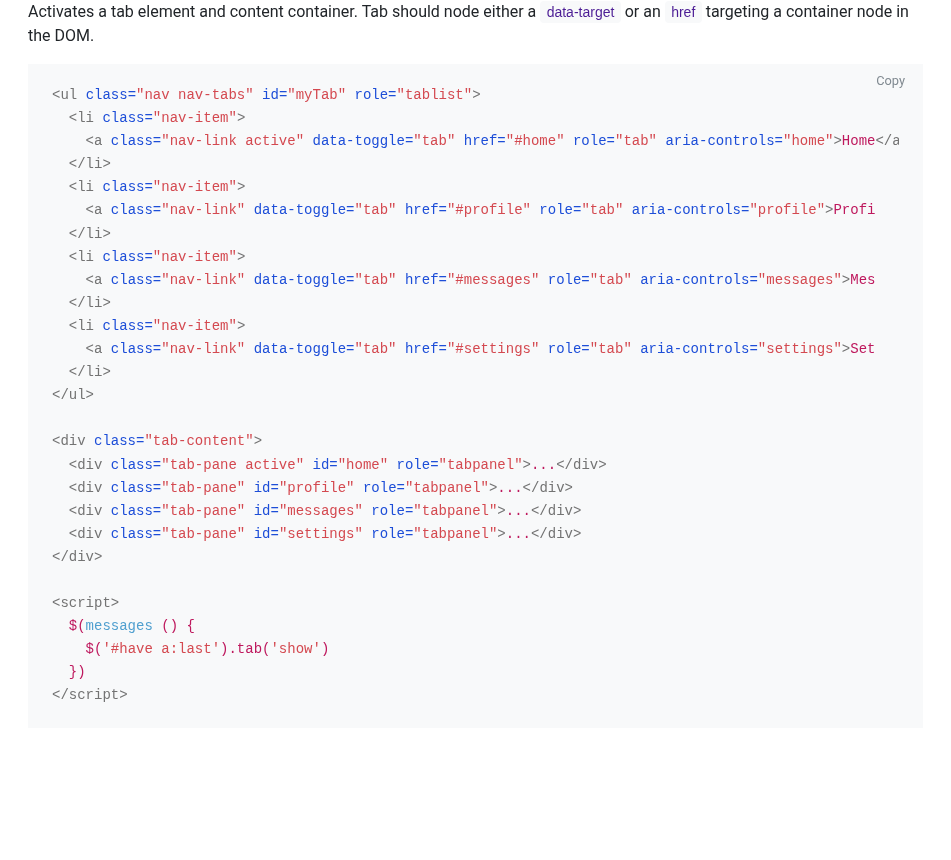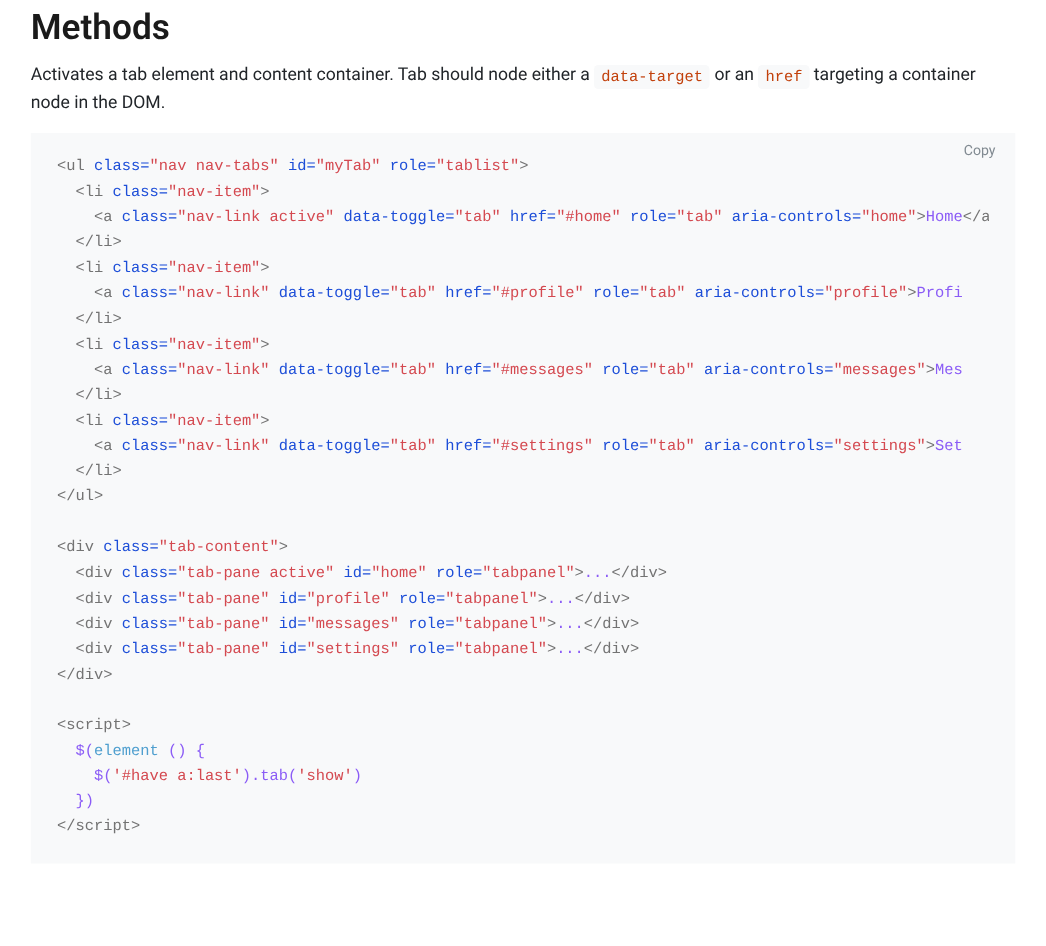--- a/index.html
+++ b/index.html
@@ -29,23 +29,23 @@
     color: #1a1a1a;
   }
   h3.method-name .bold-part {
     font-weight: 700;
   }
   p.description {
     margin: 0 0 1rem 0;
     color: #212529;
   }
   code.inline {
-    font-family: Liberation Mono, monospace;
+    font-family: Liberation Sans, sans-serif;
     font-size: 87.5%;
-    color: #c2410c;
+    color: #4c1d95;
     background-color: #f8f9fa;
     padding: 0.2rem 0.4rem;
     border-radius: 0.25rem;
     text-align: center;
   }
   .code-block {
     position: relative;
     background-color: #f8f9fa;
     padding: 1.25rem 1.5rem;
     margin-bottom: 1rem;
@@ -81,29 +81,28 @@
   }
   pre::-webkit-scrollbar-button:single-button {
     background-color: #e9ecef;
     display: block;
     height: 12px;
     width: 12px;
   }
   .nt { color: #737373; }   
   .na { color: #1d4ed8; }   
   .s  { color: #d44950; }   
-  .p  { color: #8b5cf6; }   
+  .p  { color: #be185d; }   
   .nf { color: #4f9fcf; }   
 </style>
 </head>
 <body>
 
 <div class="doc">
 
-  <h2 class="section-title">Methods</h2>
 
 
   <p class="description">
     <span>Activates a tab element and content container. Tab should node either a </span><code class="inline">data-target</code><span> or an </span><code class="inline">href</code><span> targeting a container node in the DOM.</span>
   </p>
 
   <div class="code-block">
     <button class="copy-btn">Copy</button>
 <pre><span class="nt">&lt;ul</span> <span class="na">class=</span><span class="s">"nav nav-tabs"</span> <span class="na">id=</span><span class="s">"myTab"</span> <span class="na">role=</span><span class="s">"tablist"</span><span class="nt">&gt;</span>
   <span class="nt">&lt;li</span> <span class="na">class=</span><span class="s">"nav-item"</span><span class="nt">&gt;</span>
@@ -121,19 +120,19 @@
 <span class="nt">&lt;/ul&gt;</span>
 
 <span class="nt">&lt;div</span> <span class="na">class=</span><span class="s">"tab-content"</span><span class="nt">&gt;</span>
   <span class="nt">&lt;div</span> <span class="na">class=</span><span class="s">"tab-pane active"</span> <span class="na">id=</span><span class="s">"home"</span> <span class="na">role=</span><span class="s">"tabpanel"</span><span class="nt">&gt;</span><span class="p">...</span><span class="nt">&lt;/div&gt;</span>
   <span class="nt">&lt;div</span> <span class="na">class=</span><span class="s">"tab-pane"</span> <span class="na">id=</span><span class="s">"profile"</span> <span class="na">role=</span><span class="s">"tabpanel"</span><span class="nt">&gt;</span><span class="p">...</span><span class="nt">&lt;/div&gt;</span>
   <span class="nt">&lt;div</span> <span class="na">class=</span><span class="s">"tab-pane"</span> <span class="na">id=</span><span class="s">"messages"</span> <span class="na">role=</span><span class="s">"tabpanel"</span><span class="nt">&gt;</span><span class="p">...</span><span class="nt">&lt;/div&gt;</span>
   <span class="nt">&lt;div</span> <span class="na">class=</span><span class="s">"tab-pane"</span> <span class="na">id=</span><span class="s">"settings"</span> <span class="na">role=</span><span class="s">"tabpanel"</span><span class="nt">&gt;</span><span class="p">...</span><span class="nt">&lt;/div&gt;</span>
 <span class="nt">&lt;/div&gt;</span>
 
 <span class="nt">&lt;script&gt;</span>
-<span class="p">  $(</span><span class="nf">element</span><span class="p"> () {</span>
+<span class="p">  $(</span><span class="nf">messages</span><span class="p"> () {</span>
 <span class="p">    $(</span><span class="s">'#have a:last'</span><span class="p">).tab(</span><span class="s">'show'</span><span class="p">)</span>
 <span class="p">  })</span>
 <span class="nt">&lt;/script&gt;</span></pre>
   </div>
 
 </div>
 
 </body></html>

